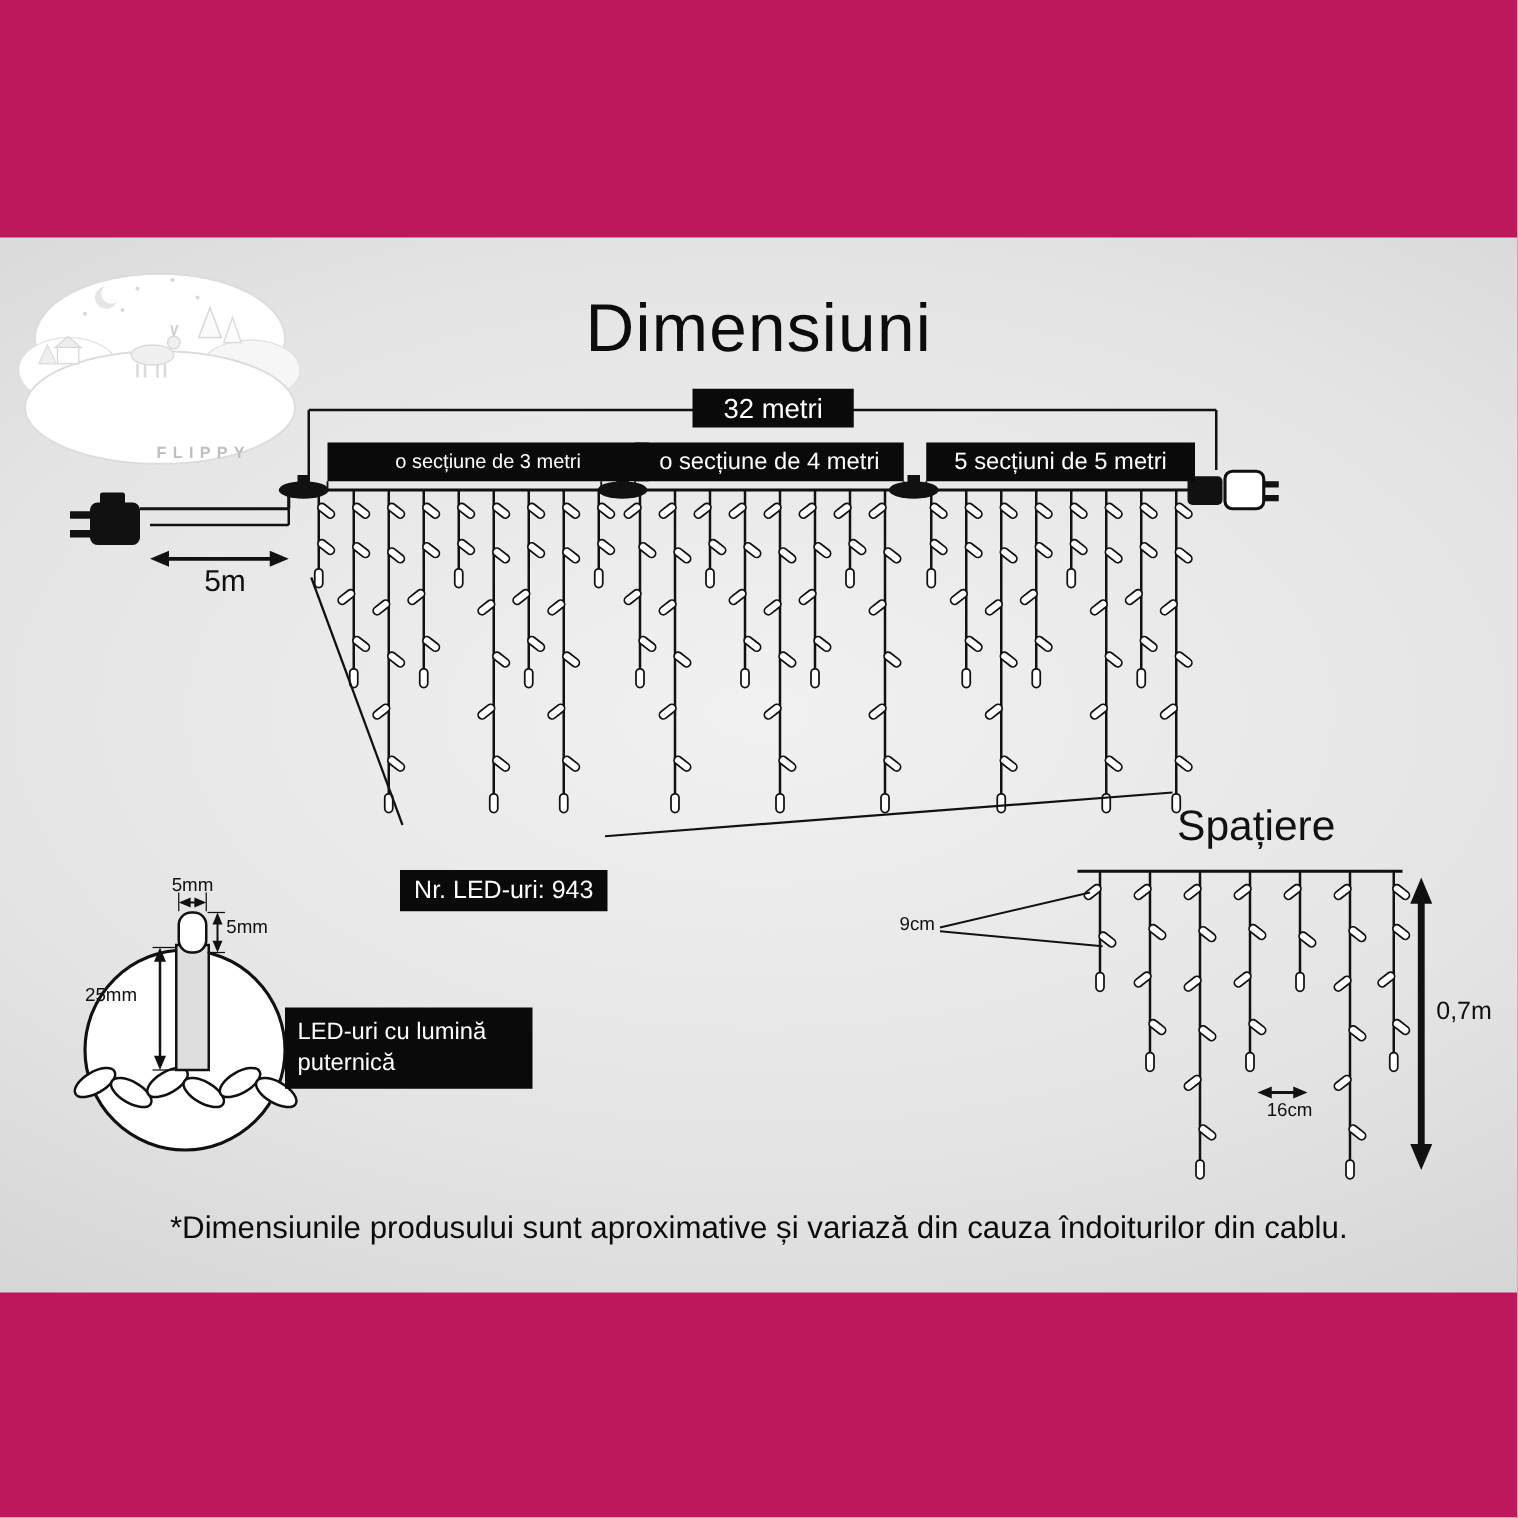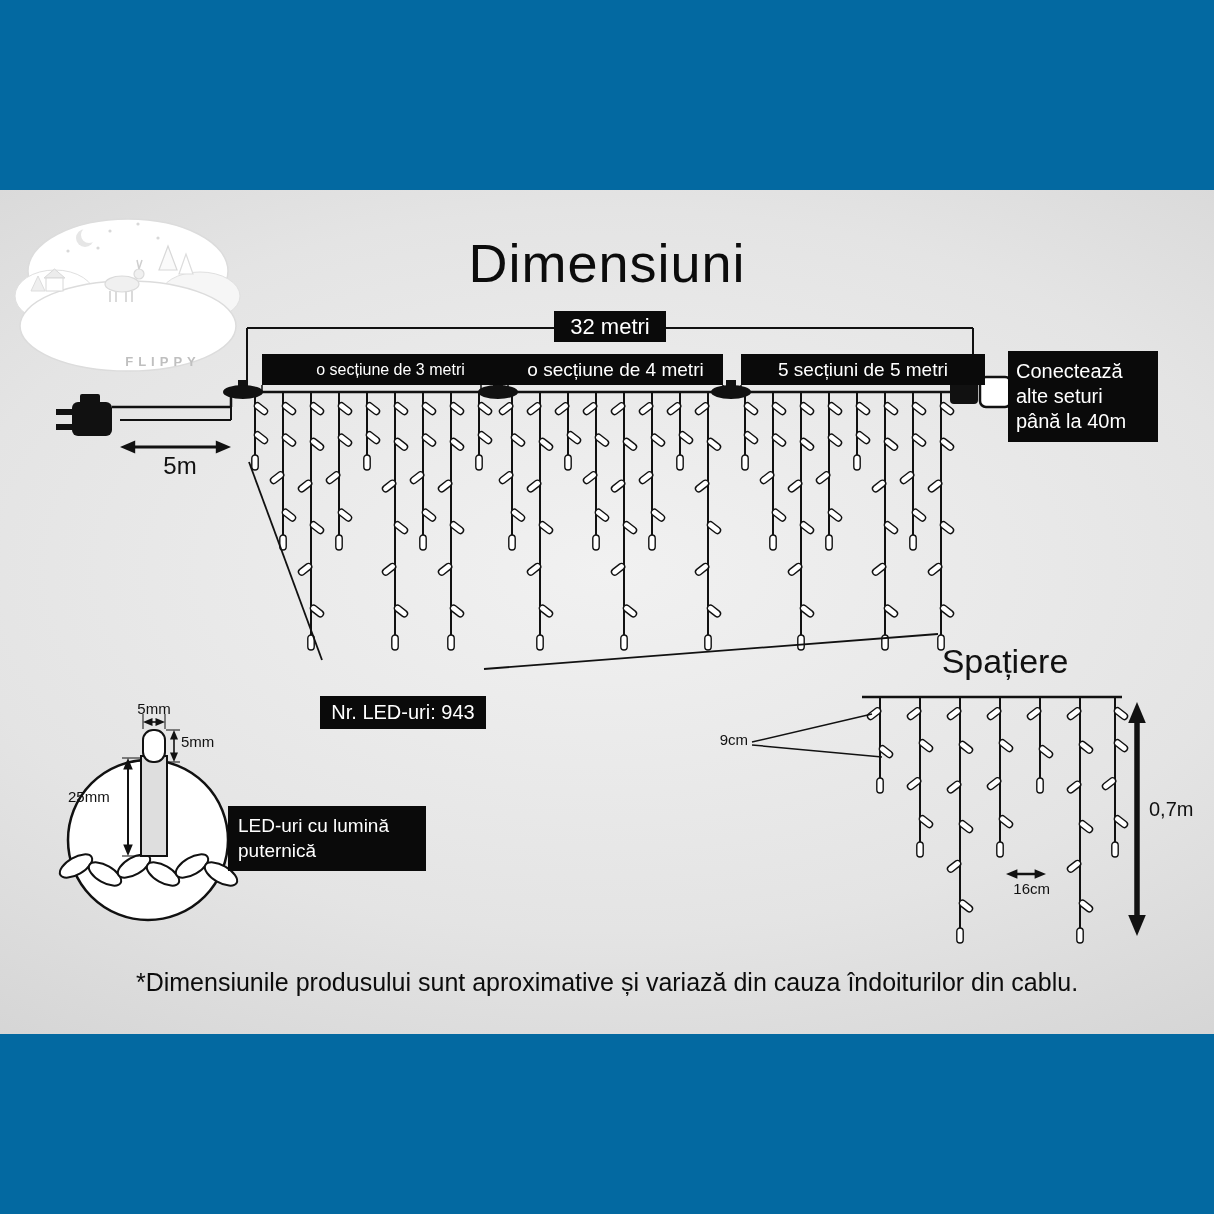--- a/index.html
+++ b/index.html
@@ -1,27 +1,27 @@
 <!DOCTYPE html>
 <html><head>
 <meta charset="utf-8">
 <style>
   html,body{margin:0;padding:0;background:#fff;}
-  .canvas{position:relative;width:1214px;height:1214px;background:#0369a1;overflow:hidden;
+  .canvas{position:relative;width:1214px;height:1214px;background:#be185d;overflow:hidden;
           font-family:"Liberation Sans","DejaVu Sans",sans-serif;color:#111;}
   .bg{position:absolute;left:0;top:190px;width:1214px;height:844px;
       background:radial-gradient(120% 95% at 50% 45%, #f1f1f1 0%, #e4e4e4 45%, #cecece 85%, #c3c3c3 100%);}
   svg.layer{position:absolute;z-index:1;}
   .abs{position:absolute;z-index:2;}
   .blackbox{background:#0a0a0a;color:#fff;display:flex;align-items:center;justify-content:center;text-align:center;}
   .title{left:0;top:232px;width:1214px;text-align:center;font-size:54px;letter-spacing:1px;color:#0c0c0c;}
-  .box32{left:554px;top:311px;width:112px;height:31px;font-size:22px;}
+  .box32{left:554px;top:311px;width:129px;height:31px;font-size:22px;}
   .sec1{left:262px;top:354px;width:257px;height:31px;font-size:16px;}
   .sec2{left:508px;top:354px;width:215px;height:31px;font-size:19px;text-align:center;}
-  .sec3{left:741px;top:354px;width:244px;height:31px;font-size:19px;}
+  .sec3{left:741px;top:354px;width:215px;height:31px;font-size:19px;}
   .connectnote{left:1008px;top:351px;width:134px;padding:8px 8px;font-size:20px;line-height:1.25;
                background:#0a0a0a;color:#fff;text-align:left;}
   .lead5m{left:140px;top:452px;width:80px;text-align:center;font-size:24px;}
   .countbox{left:320px;top:659px;width:166px;height:33px;font-size:20px;margin-top:37px;}
   .spacinghead{left:940px;top:642px;width:130px;text-align:center;font-size:34px;}
   .gap9{left:700px;top:731px;width:48px;text-align:right;font-size:15px;}
   .gap16{left:1002px;top:880px;width:48px;text-align:right;font-size:15px;}
   .drop07{left:1149px;top:798px;width:62px;text-align:left;font-size:20px;}
   .sizehead{left:50px;top:664px;width:260px;text-align:left;font-size:26px;}
   .mm5top{left:126px;top:700px;width:56px;text-align:center;font-size:15px;}
@@ -332,21 +332,20 @@
     </svg>
 
   <div class="abs title">Dimensiuni</div>
   <div class="abs flippy">FLIPPY</div>
 
   <div class="abs blackbox box32">32 metri</div>
   <div class="abs blackbox sec1">o secțiune de 3 metri</div>
   <div class="abs blackbox sec2">o secțiune de 4 metri</div>
   <div class="abs blackbox sec3">5 secțiuni de 5 metri</div>
 
-  <div class="abs connectnote">Conectează alte seturi până la 40m</div>
 
   <div class="abs lead5m">5m</div>
 
   <div class="abs blackbox countbox">Nr. LED-uri: 943</div>
 
   <div class="abs spacinghead">Spațiere</div>
   <div class="abs gap9">9cm</div>
   <div class="abs gap16">16cm</div>
   <div class="abs drop07">0,7m</div>
 

